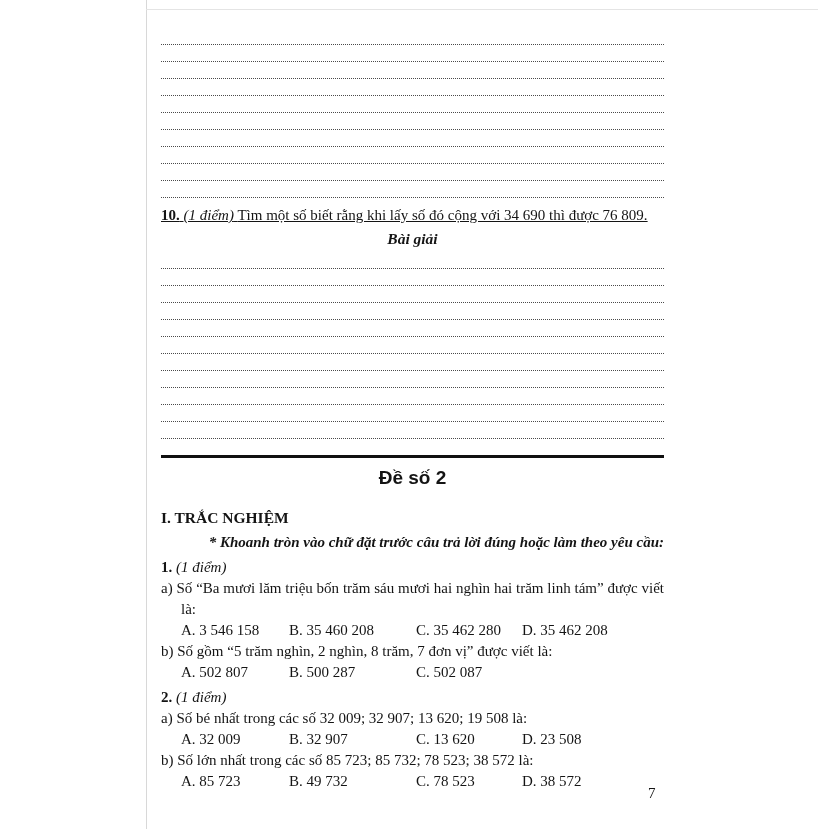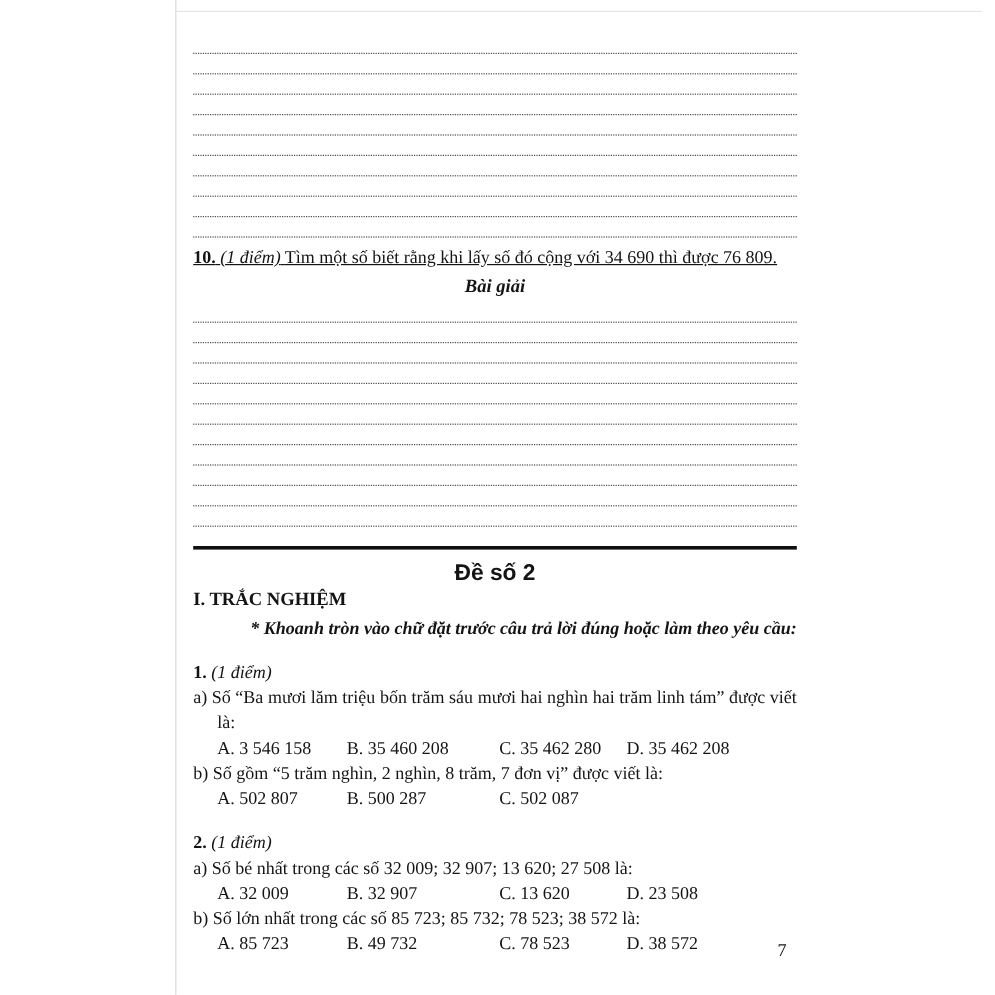--- a/index.html
+++ b/index.html
@@ -50,36 +50,37 @@
     font-weight:bold;
     font-size:19px;
     line-height:24px;
     margin-top:8px;
   }
 
   .sec-heading {
     font-weight:bold;
     font-size:15.5px;
     line-height:20px;
+    margin-top:18px;
   }
 
   .instruction {
     font-weight:bold;
     font-style:italic;
     font-size:15px;
     line-height:21px;
     margin-top:4px;
     padding-left:16px;
     text-align:right;
   }
 
   .q-head {
     font-size:15px;
     line-height:21px;
-    margin-top:16px;
+    margin-top:4px;
   }
 
   .part {
     font-size:15px;
     line-height:21px;
     padding-left:20px;
     text-indent:-20px;
     text-align:justify;
   }
 
@@ -161,21 +162,21 @@
     <div class="options">
       <span>A. 502 807</span>
       <span>B. 500 287</span>
       <span>C. 502 087</span>
     </div>
   </div>
 
   <div>
     <p class="q-head"><span class="b">2.</span> <span class="i">(1 điểm)</span></p>
 
-    <p class="part"><span>a)</span> <span>Số bé nhất trong các số 32 009; 32 907; 13 620; 27 508 là:</span></p>
+    <p class="part"><span>a)</span> <span>Số bé nhất trong các số 32 009; 32 907; 13 620; 19 508 là:</span></p>
     <div class="options">
       <span>A. 32 009</span>
       <span>B. 32 907</span>
       <span>C. 13 620</span>
       <span>D. 23 508</span>
     </div>
 
     <p class="part"><span>b)</span> <span>Số lớn nhất trong các số 85 723; 85 732; 78 523; 38 572 là:</span></p>
     <div class="options">
       <span>A. 85 723</span>

